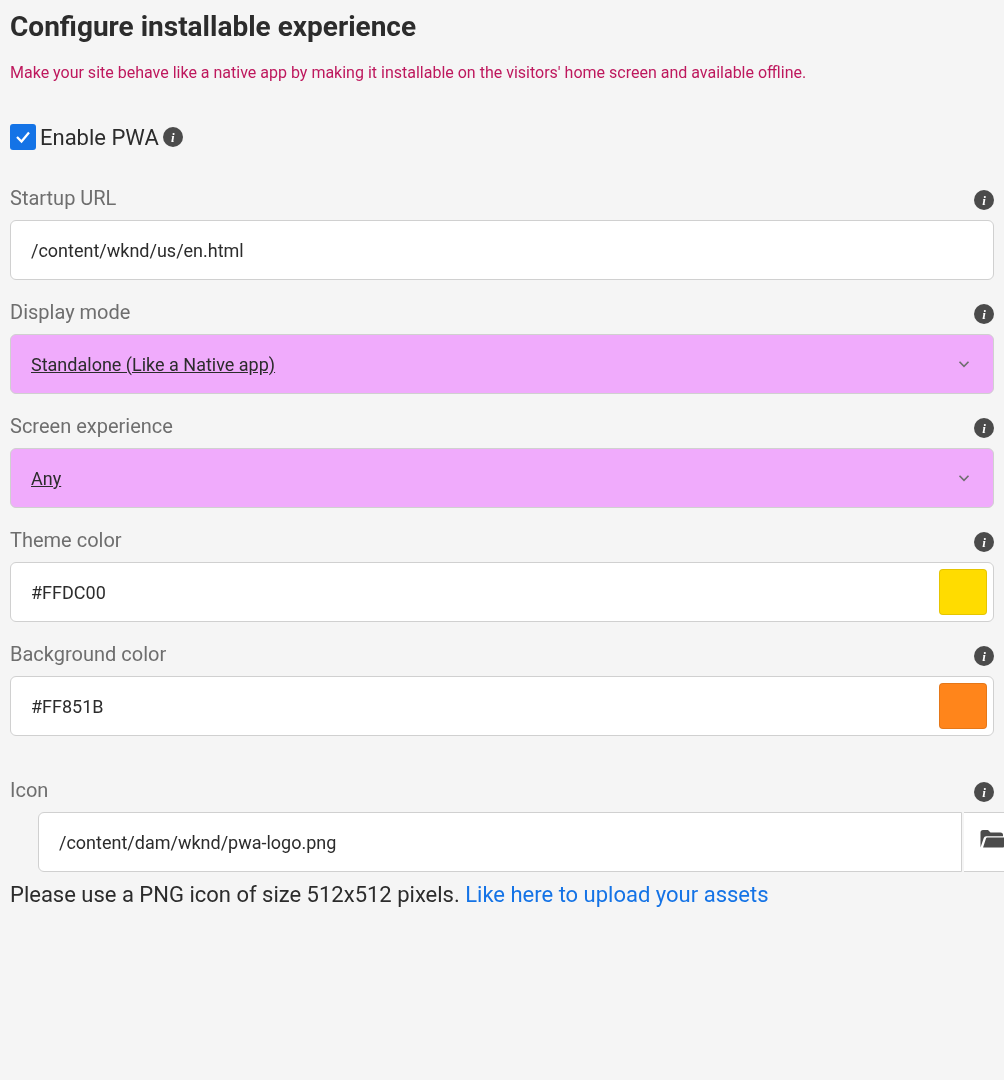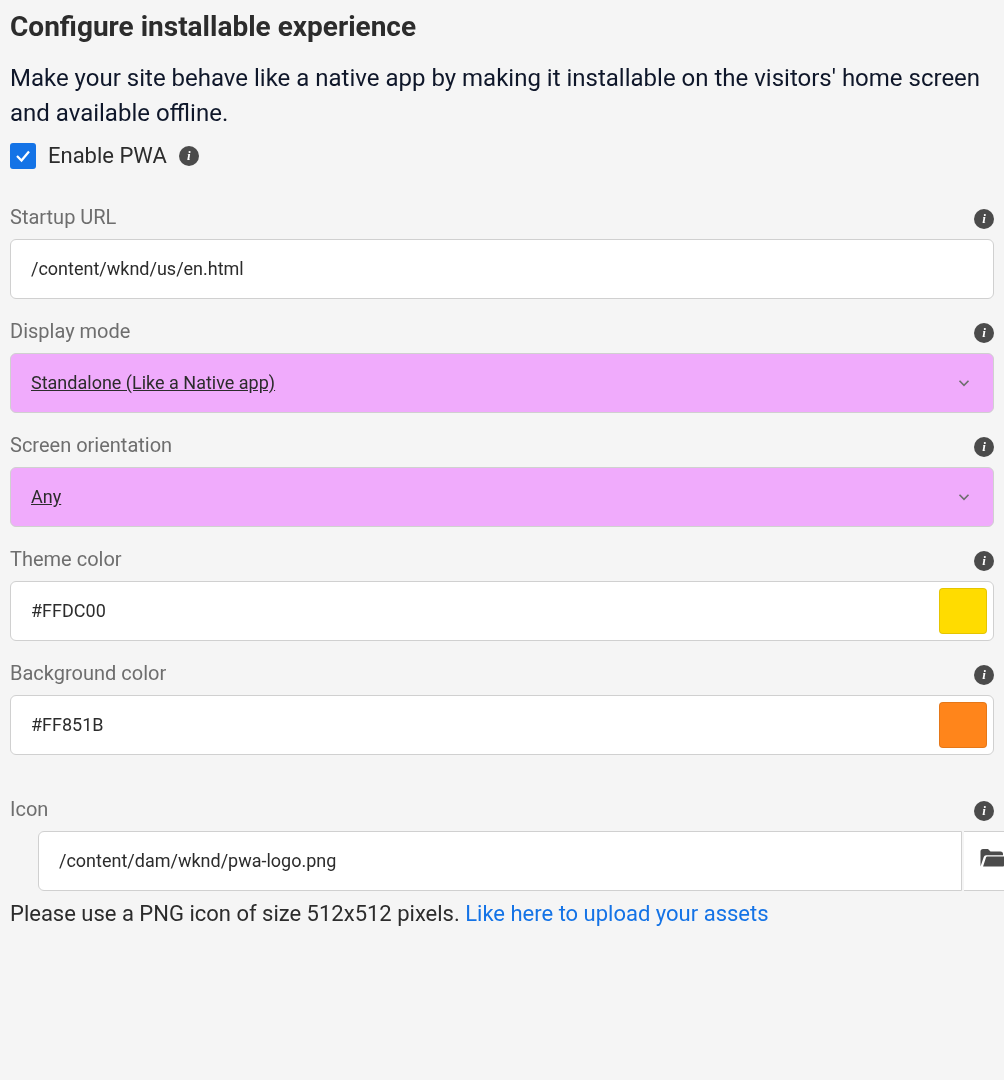--- a/index.html
+++ b/index.html
@@ -10,29 +10,29 @@
     padding: 10px 10px 30px 10px;
     width: 1004px;
   }
   h1 {
     font-size: 28px;
     font-weight: 700;
     color: #2c2c2c;
     margin-bottom: 18px;
   }
   .description {
-    font-size: 24px;
-    color: #0f172a;
+    font-size: 16px;
+    color: #be185d;
     line-height: 1.45;
-    margin-bottom: 12px;
+    margin-bottom: 40px;
   }
   .checkbox-row {
     display: flex;
     align-items: center;
-    gap: 12px;
+    gap: 4px;
     margin-bottom: 36px;
   }
   .checkbox {
     width: 26px;
     height: 26px;
     background: #1473e6;
     border-radius: 3px;
     display: flex;
     align-items: center;
     justify-content: center;
@@ -174,21 +174,21 @@
     <span class="chevron">
       <svg viewBox="0 0 24 24">
           <polyline points="6,9 12,15 18,9"></polyline>
         </svg>
     </span>
   </div>
 </div>
 
 <div class="field">
   <div class="field-label-row">
-    <span class="field-label">Screen orientation</span>
+    <span class="field-label">Screen experience</span>
     <span class="info-icon">i</span>
   </div>
   <div class="input-shell select">
     <span>Any</span>
     <span class="chevron">
       <svg viewBox="0 0 24 24">
           <polyline points="6,9 12,15 18,9"></polyline>
         </svg>
     </span>
   </div>

